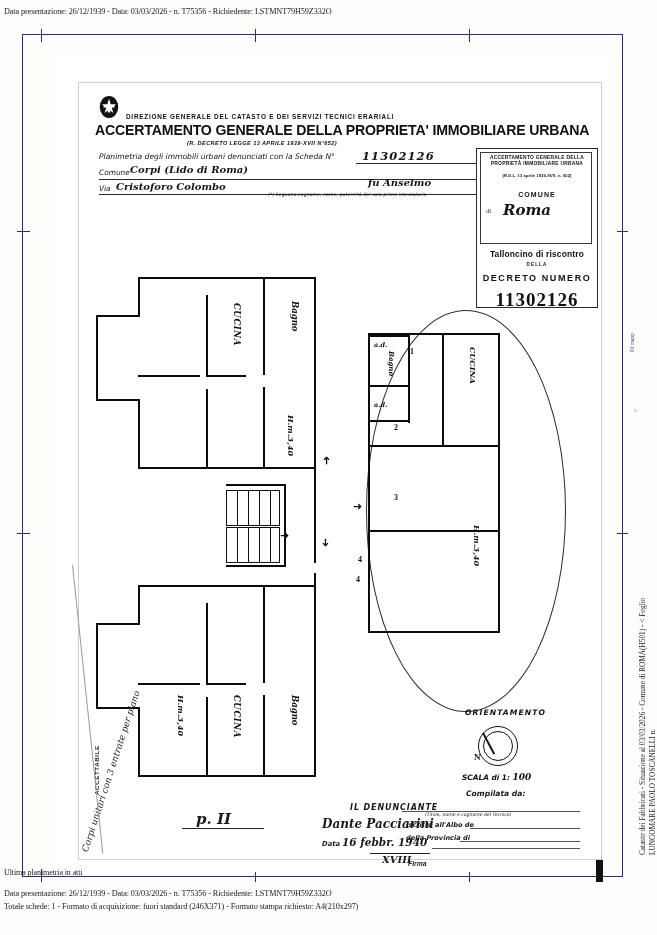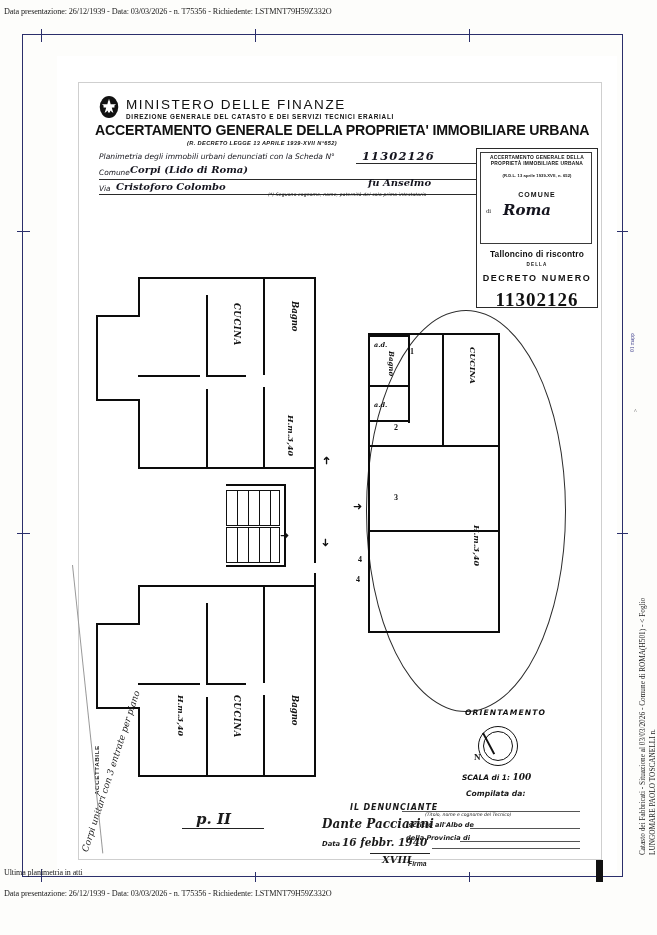--- a/index.html
+++ b/index.html
@@ -176,21 +176,20 @@
 
   <div id="sheet"></div>
   <div id="sheet-border"></div>
 
   <svg id="crest" viewBox="0 0 40 44">
     <ellipse cx="20" cy="22" rx="17" ry="20" fill="#111"></ellipse>
     <path d="M20 7 L23 17 L33 17 L25 23 L28 33 L20 27 L12 33 L15 23 L7 17 L17 17 Z" fill="#fff"></path>
     <rect x="18" y="12" width="4" height="20" fill="#fff"></rect>
     <rect x="10" y="19" width="20" height="4" fill="#fff"></rect>
   </svg>
-  <div class="hdr" id="h-min">MINISTERO DELLE FINANZE</div>
   <div class="hdr" id="h-dir">DIREZIONE GENERALE DEL CATASTO E DEI SERVIZI TECNICI ERARIALI</div>
   <div class="hdr" id="h-acc">ACCERTAMENTO GENERALE DELLA PROPRIETA' IMMOBILIARE URBANA</div>
   <div class="hdr" id="h-dec">(R. DECRETO LEGGE 13 APRILE 1939-XVII N°652)</div>
 
   <div class="prt" id="f-l1">Planimetria degli immobili urbani denunciati con la Scheda N°</div>
   <div class="hw" id="f-n1">11302126</div>
   <div class="fline" style="left:356px;top:163px;width:126px;"></div>
 
   <div class="prt" id="f-l2">Comune</div>
   <div class="hw" id="f-v2">Corpi (Lido di Roma)</div>
@@ -349,14 +348,15 @@
 
   <div id="vr-main">Catasto dei Fabbricati - Situazione al 03/03/2026 - Comune di ROMA(H501) - &lt; Foglio</div>
   <div id="vr-main2">LUNGOMARE PAOLO TOSCANELLI n.</div>
   <div id="vr-small">01 mapp</div>
   <div id="vr-caret">^</div>
 
   <div id="blackmark"></div>
 
   <div class="meta-line" id="meta-last">Ultima planimetria in atti</div>
   <div class="meta-line" id="meta-b1">Data presentazione: 26/12/1939 - Data: 03/03/2026 - n. T75356 - Richiedente: LSTMNT79H59Z332O</div>
+  <div class="meta-line" id="meta-b2">Totale schede: 1 - Formato di acquisizione: fuori standard (246X371) - Formato stampa richiesto: A4(210x297)</div>
 
 </div>
 
 </body></html>

